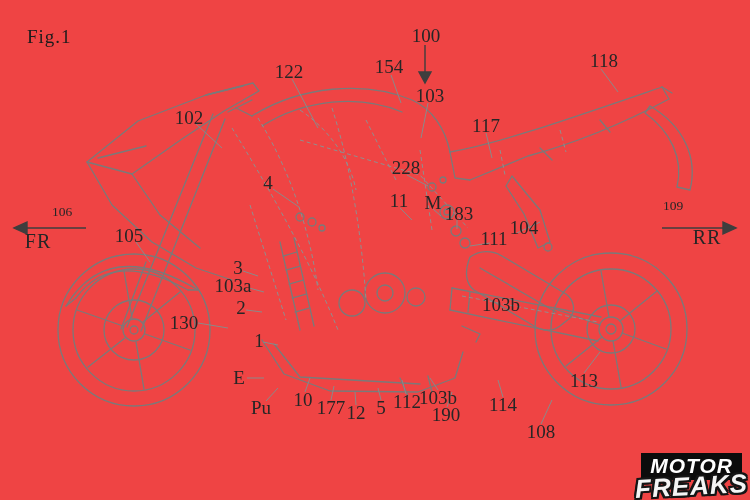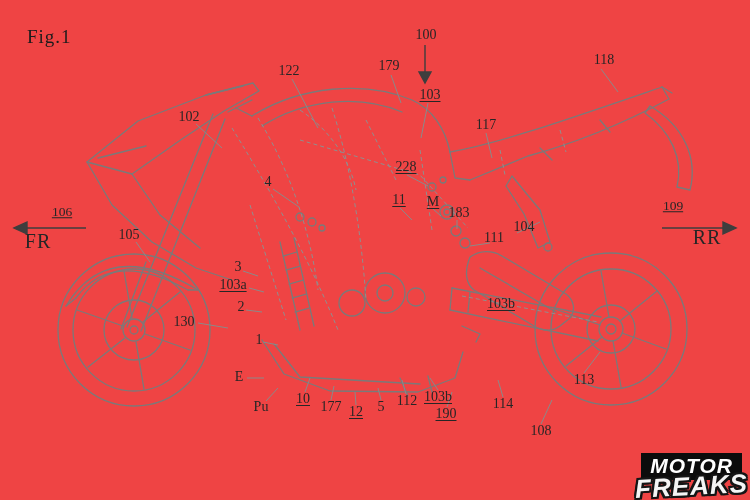--- a/index.html
+++ b/index.html
@@ -1,23 +1,23 @@
 <!DOCTYPE html>
 <html><head>
 <meta charset="utf-8">
 <style>
   * { margin:0; padding:0; box-sizing:border-box; }
   html,body { width:750px; height:500px; }
   body { background:#ffffff; font-family:"Liberation Serif", serif; }
   .canvas { position:relative; width:750px; height:500px; background:#ef4444; overflow:hidden; }
   .fig-label { position:absolute; left:27px; top:26px; font-size:19px; color:#1c1c1c; letter-spacing:1px; }
   .art { position:absolute; left:0; top:0; }
-  .ref { position:absolute; transform:translate(-50%,-50%); font-size:14px; color:#262626; white-space:nowrap; line-height:1; }
-  .ref.u { text-decoration:underline; text-underline-offset:2px; }
-  .dir-ref { font-size:13.5px;text-decoration:underline; }
+  .ref { position:absolute; transform:translate(-50%,-50%); font-size:19px; color:#262626; white-space:nowrap; line-height:1; }
+  .ref.u { text-underline-offset:2px; }
+  .dir-ref { font-size:13.5px; }
   .dir-label { font-size:20px; letter-spacing:1px; }
   .wm { position:absolute; right:2px; bottom:3px; text-align:center; }
   .wm-motor { display:inline-block; background:#0c0c0c; color:#ffffff; font-family:"Liberation Sans", sans-serif;
               font-style:italic; font-weight:bold; font-size:21px; line-height:1.05; padding:2px 9px 3px; letter-spacing:1px; }
   .wm-freaks { font-family:"Liberation Sans", sans-serif; font-style:italic; font-weight:bold; font-size:26px;
                line-height:0.85; color:#f5f5f5; margin-top:-5px; letter-spacing:1px; transform:rotate(-3deg);
                text-shadow:-2px -2px 0 #151515, 2px -2px 0 #151515, -2px 2px 0 #151515, 2px 2px 0 #151515,
                            0 -2px 0 #151515, 0 2px 0 #151515, -2px 0 0 #151515, 2px 0 0 #151515; }
 </style>
 </head>
@@ -177,21 +177,21 @@
       <line x1="26" y1="228" x2="86" y2="228"></line>
       <polygon points="14,228 27,222 27,234"></polygon>
 
       <line x1="662" y1="228" x2="724" y2="228"></line>
       <polygon points="736,228 723,222 723,234"></polygon>
     </g>
   </svg>
 
   <span class="ref" style="left:426px;top:35px">100</span>
   <span class="ref" style="left:289px;top:71px">122</span>
-  <span class="ref" style="left:389px;top:66px">179</span>
+  <span class="ref" style="left:389px;top:66px">154</span>
   <span class="ref u" style="left:430px;top:95px">103</span>
   <span class="ref" style="left:604px;top:60px">118</span>
   <span class="ref" style="left:189px;top:117px">102</span>
   <span class="ref" style="left:486px;top:125px">117</span>
   <span class="ref u" style="left:406px;top:167px">228</span>
   <span class="ref" style="left:268px;top:182px">4</span>
   <span class="ref u" style="left:399px;top:200px">11</span>
   <span class="ref u" style="left:433px;top:202px">M</span>
   <span class="ref" style="left:459px;top:213px">183</span>
   <span class="ref" style="left:524px;top:227px">104</span>

